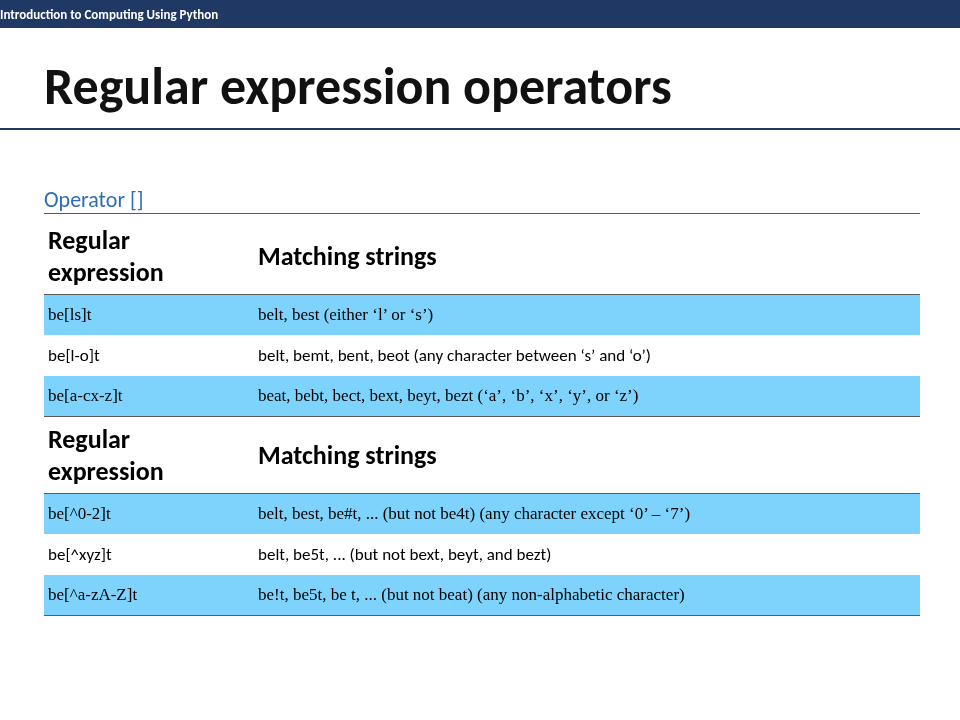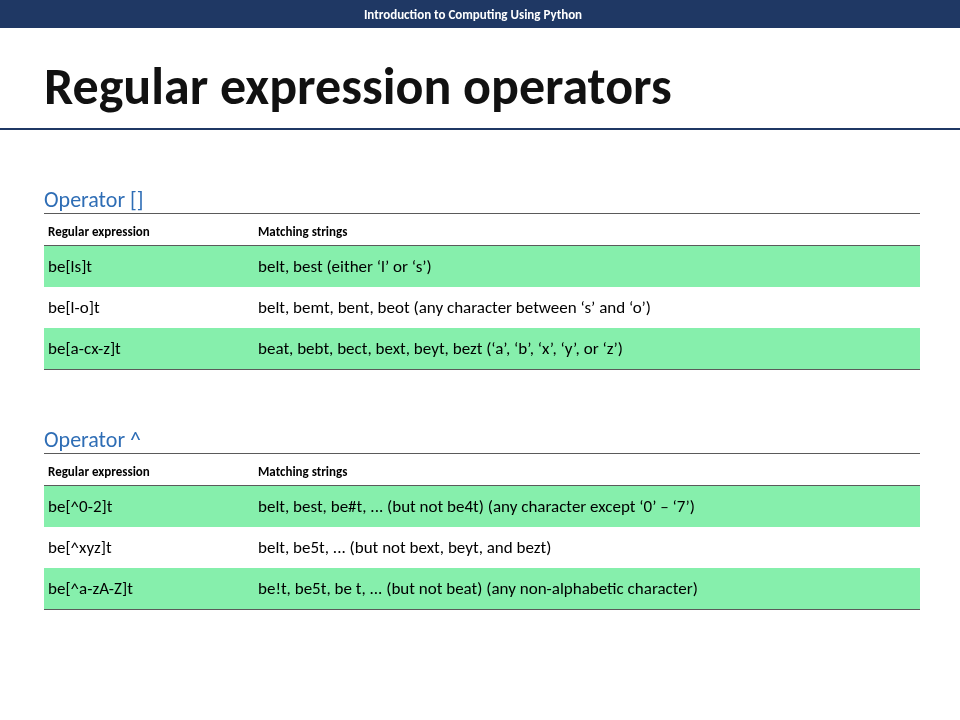--- a/index.html
+++ b/index.html
@@ -1,21 +1,21 @@
 <!DOCTYPE html>
 <html><head>
 <meta charset="utf-8">
 <style>
   * { margin: 0; padding: 0; box-sizing: border-box; }
   html, body { width: 960px; height: 720px; font-family: Calibri, Arial, sans-serif; background: #fff; }
   .header-bar {
     background: #1f3864;
     height: 28px;
     display: flex;
-    justify-content: center;
+    justify-content: flex-start;
     align-items: center;
     padding-right: 14px;
   }
   .header-bar span { color: #fff; font-size: 13px; font-weight: 600; }
   .title {
     font-size: 52px;
     font-weight: 700;
     color: #111;
     padding: 26px 40px 10px 44px;
     border-bottom: 2px solid #1f3864;
@@ -26,32 +26,32 @@
     color: #2e6db5;
     font-size: 22px;
     font-weight: 400;
     margin-top: 56px;
     margin-bottom: 4px;
     border-bottom: 1px solid #5a5a5a;
   }
   table { width: 100%; border-collapse: collapse; }
   th {
     text-align: left;
-    font-size: 13px;
+    font-size: 26px;
     font-weight: 700;
     padding: 6px 10px 6px 4px;
     border-bottom: 1px solid #5a5a5a;
   }
   td {
     font-size: 17px;
     padding: 10px 10px 10px 4px;
     vertical-align: middle;
   }
   td.regex { font-family: Calibri, Arial, sans-serif; }
-  tr.shade td { background: #86efac; }
+  tr.shade td { background: #7dd3fc; font-family: Liberation Serif, serif; }
   tr.sep td { border-bottom: 1px solid #5a5a5a; }
   .col-re { width: 210px; }
 </style>
 </head>
 <body>
 
 <div class="header-bar">
   <span>Introduction to Computing Using Python</span>
 </div>
 
@@ -74,21 +74,20 @@
       <td class="regex">be[l-o]t</td>
       <td>belt, bemt, bent, beot (any character between ‘s’ and ‘o’)</td>
     </tr>
     <tr class="shade sep">
       <td class="regex">be[a-cx-z]t</td>
       <td>beat, bebt, bect, bext, beyt, bezt (‘a’, ‘b’, ‘x’, ‘y’, or ‘z’)</td>
     </tr>
   </tbody>
     </table>
 
-  <div class="section-label">Operator ^</div>
   <table>
     <tbody>
         <tr>
       <th class="col-re">Regular expression</th>
       <th>Matching strings</th>
     </tr>
     <tr class="shade">
       <td class="regex">be[^0-2]t</td>
       <td>belt, best, be#t, ... (but not be4t) (any character except ‘0’ – ‘7’)</td>
     </tr>

